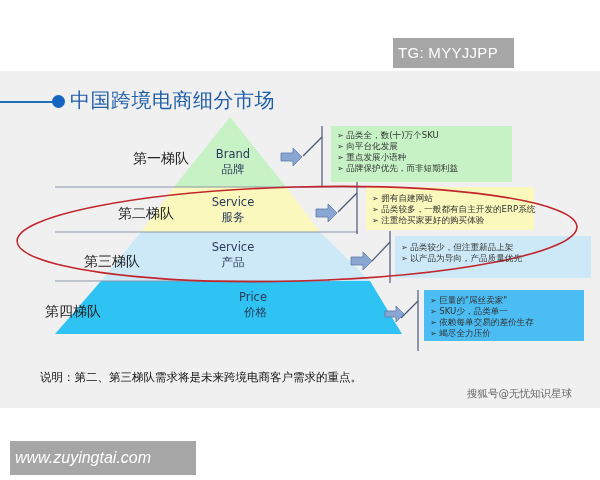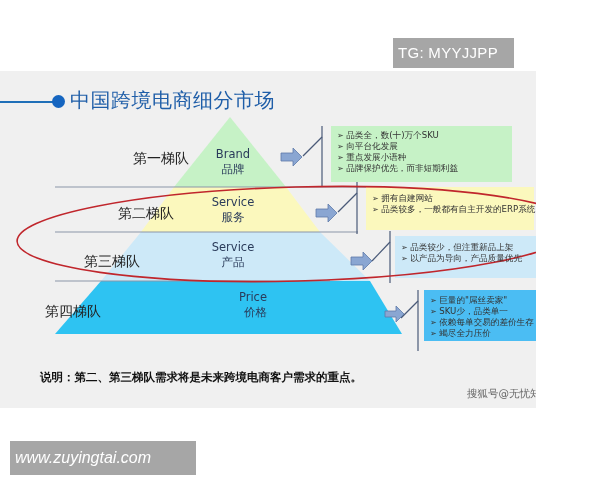--- a/index.html
+++ b/index.html
@@ -6,21 +6,21 @@
     html, body { width: 600px; height: 480px; background: #ffffff; overflow: hidden; }
     body { position: relative; font-family: "DejaVu Sans", "Liberation Sans", sans-serif; }
 
     .tg-watermark {
       position: absolute; left: 393px; top: 10px; width: 121px; height: 30px;
       background: #a6a6a6; color: #ffffff; font-size: 15px; line-height: 30px;
       padding-left: 5px; font-family: "Liberation Sans", sans-serif; letter-spacing: 0.3px; margin-top: 28px;
     }
 
     .slide {
-      position: absolute; left: 0; top: 71px; width: 536px; height: 337px;
+      position: absolute; left: 0; top: 71px; width: 600px; height: 337px;
       background: #f0f0f0; overflow: hidden;
     }
 
     .title-line { position: absolute; left: 0; top: 30px; width: 55px; height: 1.5px; background: #1f6fb8; }
     .title-dot {
       position: absolute; left: 52px; top: 24px; width: 13px; height: 13px;
       background: #1565c0; border-radius: 50%;
     }
     .slide-title {
       position: absolute; left: 70px; top: 16px; font-size: 20px; color: #1f5ea8;
@@ -34,21 +34,21 @@
       position: absolute; font-size: 11.5px; color: #2a3b5a; text-align: center; line-height: 15px; width: 80px;
     }
 
     .box {
       position: absolute; font-size: 8.6px; color: #333; padding: 4px 6px; line-height: 11px;
     }
     .box .row { white-space: nowrap; }
     .box .row::before { content: "➢ "; font-size: 8px; }
 
     .note {
-      position: absolute; left: 40px; top: 299px; font-size: 11.5px; font-weight: bold; color: #111; white-space: nowrap;
+      position: absolute; left: 40px; top: 299px; font-size: 11.5px; font-weight: normal; color: #111; white-space: nowrap;
     }
     .credit {
       position: absolute; left: 467px; top: 316px; font-size: 10.5px; color: #666; white-space: nowrap;
     }
 
     .url-watermark {
       position: absolute; left: 10px; top: 441px; width: 186px; height: 34px;
       background: #a6a6a6; color: #ffffff; font-size: 16px; line-height: 34px;
       padding-left: 5px; font-family: "Liberation Sans", sans-serif; font-style: italic;
     }
@@ -124,20 +124,21 @@
 
   <div class="box" style="left:331px; top:55px;">
     <div class="row">品类全，数(十)万个SKU</div>
     <div class="row">向平台化发展</div>
     <div class="row">重点发展小语种</div>
     <div class="row">品牌保护优先，而非短期利益</div>
   </div>
   <div class="box" style="left:366px; top:118px;">
     <div class="row">拥有自建网站</div>
     <div class="row">品类较多，一般都有自主开发的ERP系统</div>
+    <div class="row">注重给买家更好的购买体验</div>
   </div>
   <div class="box" style="left:395px; top:167px;">
     <div class="row">品类较少，但注重新品上架</div>
     <div class="row">以产品为导向，产品质量优先</div>
   </div>
   <div class="box" style="left:424px; top:220px;">
     <div class="row">巨量的"屌丝卖家"</div>
     <div class="row">SKU少，品类单一</div>
     <div class="row">依赖每单交易的差价生存</div>
     <div class="row">竭尽全力压价</div>

